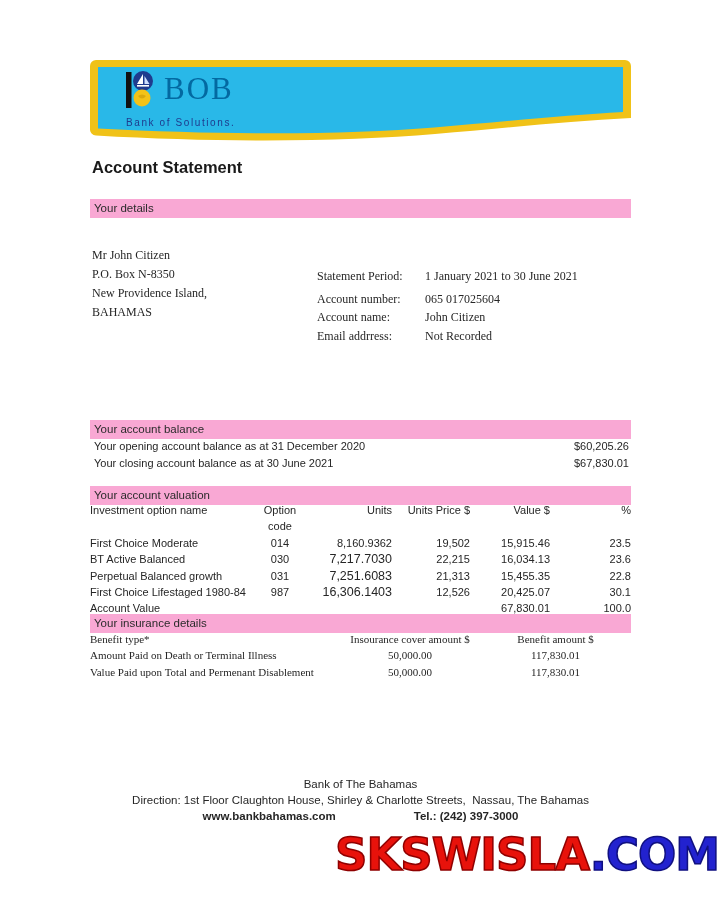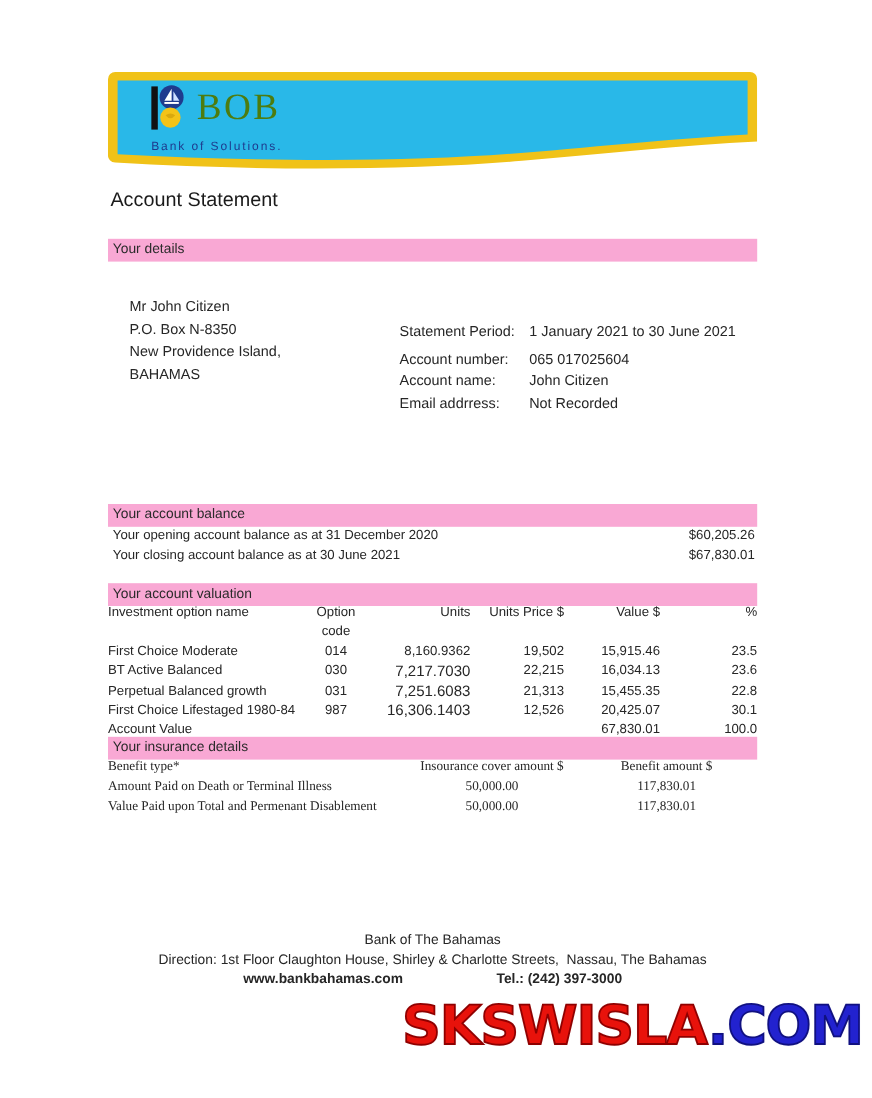--- a/index.html
+++ b/index.html
@@ -17,44 +17,44 @@
   .banner svg { display: block; }
   .logo {
     position: absolute; left: 36px; top: 10px;
     display: flex; flex-direction: column;
   }
   .logo-row { display: flex; align-items: flex-start; }
   .logo-mark { width: 34px; height: 44px; position: relative; margin-right: 4px; }
   .logo-word {
     font-family: "Liberation Serif", serif;
     font-size: 31px; line-height: 30px; font-weight: 400;
-    color: #4d7c0f; letter-spacing: 2px; margin-top: 4px;
+    color: #0369a1; letter-spacing: 2px; margin-top: 4px;
   }
   .logo-tagline {
     font-size: 10px; color: #1f3b8e; letter-spacing: 1.6px;
     margin-top: 3px; font-weight: 500;
   }
 
   
   .doc-title {
     position: absolute; left: 92px; top: 158px;
-    font-size: 16.5px; font-weight: 400; color: #1a1a1a;
+    font-size: 16.5px; font-weight: 700; color: #1a1a1a;
   }
   .bar {
     position: absolute; left: 90px; width: 541px; height: 19px;
     background: #f9a8d4; color: #2b2b2b;
     font-size: 11.5px; line-height: 19px; padding-left: 4px;
   }
   .bar-details   { top: 199px; }
   .bar-balance   { top: 420px; }
   .bar-valuation { top: 486px; }
   .bar-insurance { top: 614px; }
 
   
-  .details { position: absolute; left: 108px; top: 246px; width: 539px; display: flex; }
+  .details { position: absolute; left: 92px; top: 246px; width: 539px; display: flex; font-family: Liberation Serif, serif; }
   .address { width: 225px; font-size: 12px; line-height: 19px; }
   .fields { margin-top: 21px; font-size: 12px; }
   .field-row { display: flex; line-height: 18.5px; }
   .field-row:first-child { margin-bottom: 4px; }
   .field-label { width: 108px; }
   .field-value { }
 
   
   .balance-rows { position: absolute; left: 90px; top: 438px; width: 541px; font-size: 11px; }
   .balance-row { display: flex; justify-content: space-between; line-height: 17px; padding: 0 2px 0 4px; }

